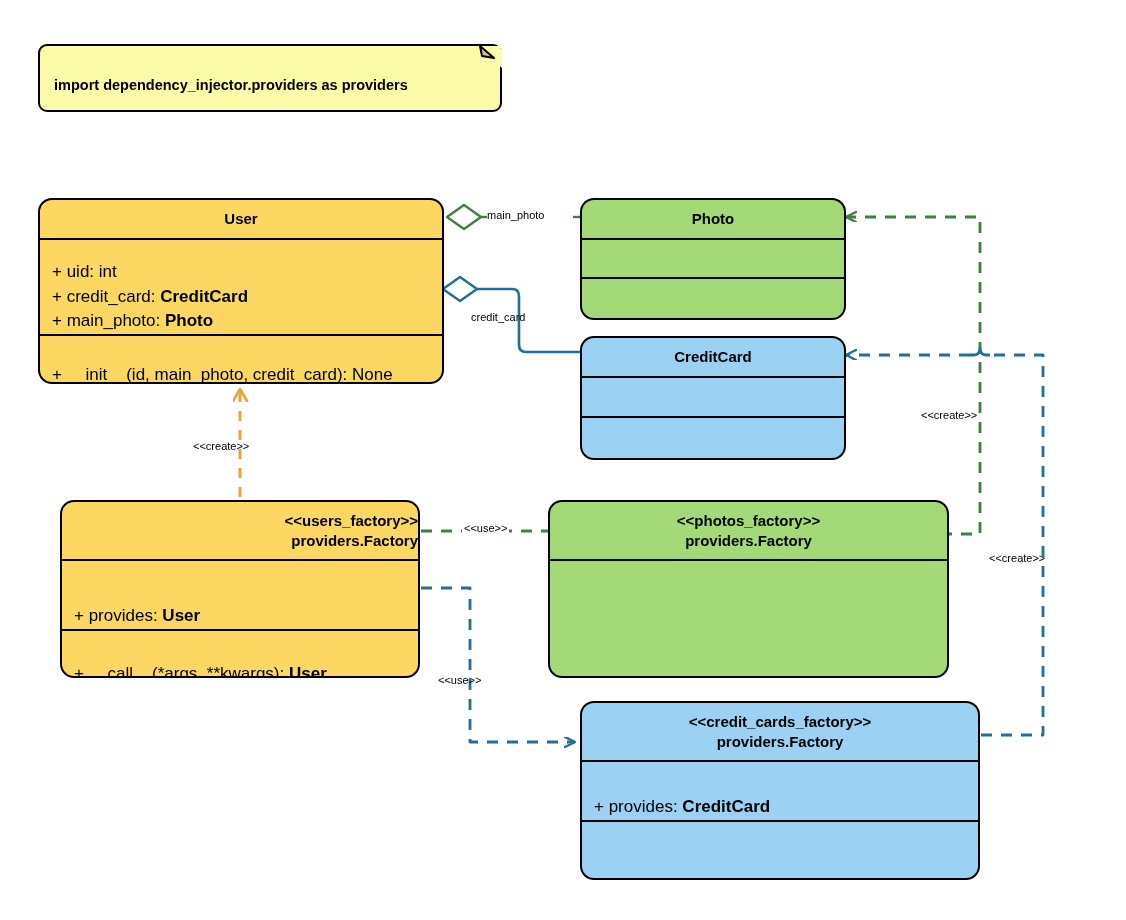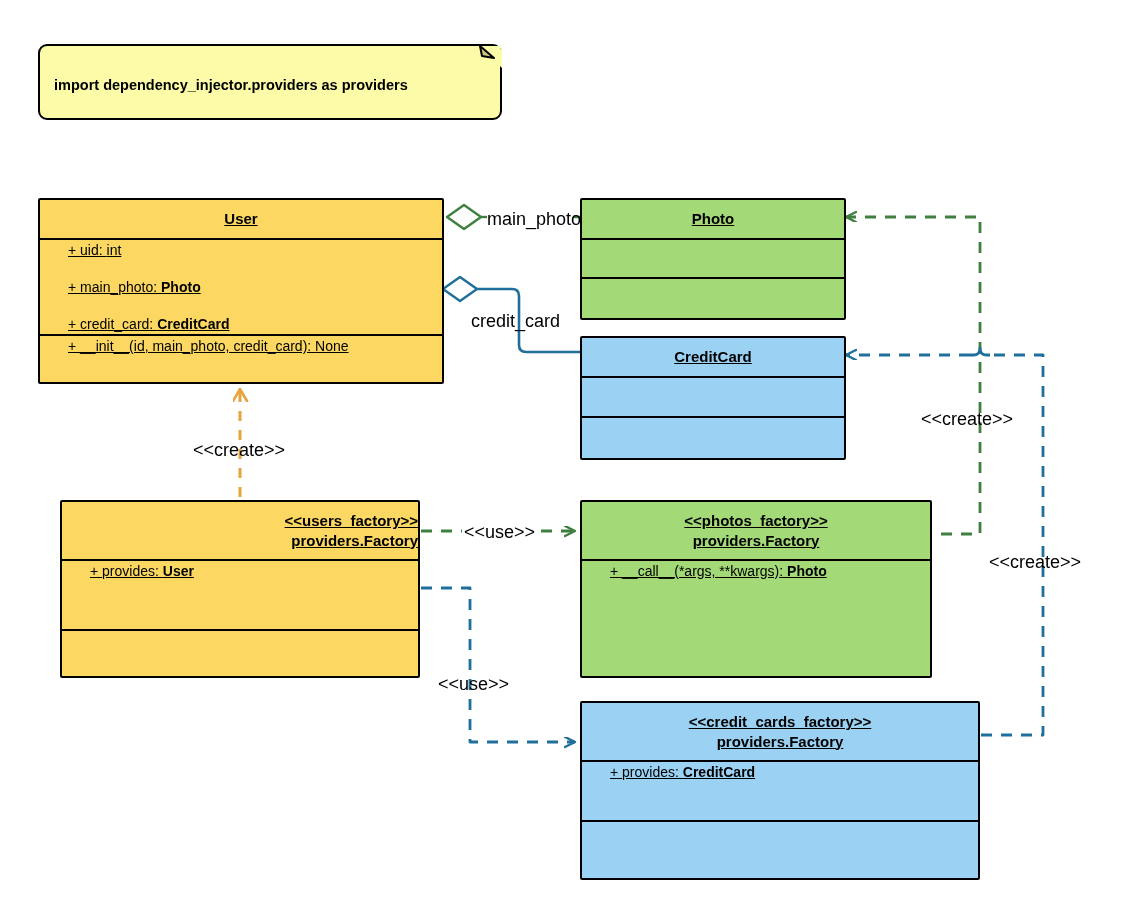--- a/index.html
+++ b/index.html
@@ -16,47 +16,46 @@
     width: 1126px;
     height: 920px;
     background: #ffffff;
     overflow: hidden;
   }
   
   .uml-box {
     position: absolute;
     box-sizing: border-box;
     border: 2.5px solid #000000;
-    border-radius: 2px;
+    border-radius: 14px;
     overflow: hidden;
     z-index: 5;
-    text-decoration: underline;
   }
   .uml-head {
     box-sizing: border-box;
     width: 100%;
     display: flex;
     flex-direction: column;
     align-items: center;
     justify-content: center;
     font-weight: bold;
     font-size: 15px;
     color: #000000;
     line-height: 1.28;
     border-bottom: 2.5px solid #000000;
     text-align: center;
   }
   .uml-sec {
     box-sizing: border-box;
     width: 100%;
     display: flex;
     flex-direction: column;
-    justify-content: space-between;
-    padding: 0 28px;
-    font-size: 14px;
+    justify-content: flex-end;
+    padding: 0 12px;
+    font-size: 17px;
     color: #000000;
     line-height: 1.45;
   }
   .uml-sec.divider { border-bottom: 2.5px solid #000000; }
   .uml-sec b { font-weight: bold; }
 
   
   .c-yellow { background: #FCD862; }
   .c-green  { background: #A3D977; }
   .c-blue   { background: #9BD1F2; }
@@ -92,21 +91,21 @@
     position: absolute;
     left: 0; top: 0;
     width: 1126px; height: 920px;
     z-index: 2;
     pointer-events: none;
   }
 
   
   .edge-label {
     position: absolute;
-    font-size: 18px;
+    font-size: 11px;
     color: #000000;
     background: transparent;
     white-space: nowrap;
     z-index: 9;
   }
   .edge-label.boxed {
     background: #ffffff;
     padding: 0 2px;
   }
 </style>
@@ -157,41 +156,41 @@
     </g>
 
     <g>
       <path d="M941,735 L1043,735 L1043,355 L990,355" fill="none" stroke="#1F6F9A" stroke-width="2.8" stroke-dasharray="11,9" stroke-linejoin="round"></path>
 
       <path d="M990,355 L986,355 Q980,355 980,348 Q980,355 974,355 L970,355" fill="none" stroke="#1F6F9A" stroke-width="2.8" stroke-linejoin="round"></path>
       <path d="M970,355 L846,355" fill="none" stroke="#1F6F9A" stroke-width="2.8" stroke-dasharray="11,9" marker-end="url(#open-arrow-blue)"></path>
     </g>
   </svg>
 
-  <div class="note" style="left:38px; top:44px; width:464px; height:76px;">
+  <div class="note" style="left:38px; top:44px; width:464px; height:68px;">
     <svg class="note-fold" viewBox="0 0 22 22">
       <path d="M0,0 L22,22 L22,0 Z" fill="#FCFCA8"></path>
       <path d="M1,1 L20,20" fill="none" stroke="#000000" stroke-width="0"></path>
     </svg>
     <span class="note-text">import dependency_injector.providers as providers</span>
   </div>
 
   <svg style="position:absolute;left:472px;top:40px;width:36px;height:36px;z-index:6;pointer-events:none;" viewBox="0 0 36 36">
     <path d="M6,6 L26,6 L30,10 L30,28 Z" fill="#FCFCA8" stroke="none"></path>
     <path d="M8,6 L10,16 L22,18 Z" fill="#C9C97E" stroke="#000000" stroke-width="2" stroke-linejoin="round"></path>
   </svg>
 
   <div class="uml-box c-yellow" style="left:38px; top:198px; width:406px; height:186px;">
     <div class="uml-head" style="height:40px;">
       <span>User</span>
     </div>
     <div class="uml-sec divider" style="height:96px;">
       <div><span>+ </span><span>uid: </span><span>int</span></div>
+      <div><span>+ </span><span>credit_card: </span><b>CreditCard</b></div>
       <div><span>+ </span><span>main_photo: </span><b>Photo</b></div>
-      <div><span>+ </span><span>credit_card: </span><b>CreditCard</b></div>
     </div>
     <div class="uml-sec" style="height:52px;">
       <div><span>+ </span><span>__init__(id, main_photo, credit_card): </span><span>None</span></div>
     </div>
   </div>
 
   <div class="uml-box c-green" style="left:580px; top:198px; width:266px; height:122px;">
     <div class="uml-head" style="height:40px;">
       <span>Photo</span>
     </div>
@@ -208,29 +207,29 @@
   </div>
 
   <div class="uml-box c-yellow" style="left:60px; top:500px; width:360px; height:178px;">
     <div class="uml-head" style="height:59px;align-items:flex-end;">
       <span>&lt;&lt;users_factory&gt;&gt;</span>
       <span>providers.Factory</span>
     </div>
     <div class="uml-sec divider" style="height:70px;">
       <div><span>+ </span><span>provides: </span><b>User</b></div>
     </div>
-  </div>
-
-  <div class="uml-box c-green" style="left:580px; top:500px; width:352px; height:178px;">
+    <div class="uml-sec" style="height:56px;">
+      <div><span>+ </span><span>__call__(*args, **kwargs): </span><b>User</b></div>
+    </div>
+  </div>
+
+  <div class="uml-box c-green" style="left:548px; top:500px; width:401px; height:178px;">
     <div class="uml-head" style="height:59px;">
       <span>&lt;&lt;photos_factory&gt;&gt;</span>
       <span>providers.Factory</span>
-    </div>
-    <div class="uml-sec" style="height:56px;">
-      <div><span>+ </span><span>__call__(*args, **kwargs): </span><b>Photo</b></div>
     </div>
   </div>
 
   <div class="uml-box c-blue" style="left:580px; top:701px; width:400px; height:179px;">
     <div class="uml-head" style="height:59px;">
       <span>&lt;&lt;credit_cards_factory&gt;&gt;</span>
       <span>providers.Factory</span>
     </div>
     <div class="uml-sec divider" style="height:60px;">
       <div><span>+ </span><span>provides: </span><b>CreditCard</b></div>

